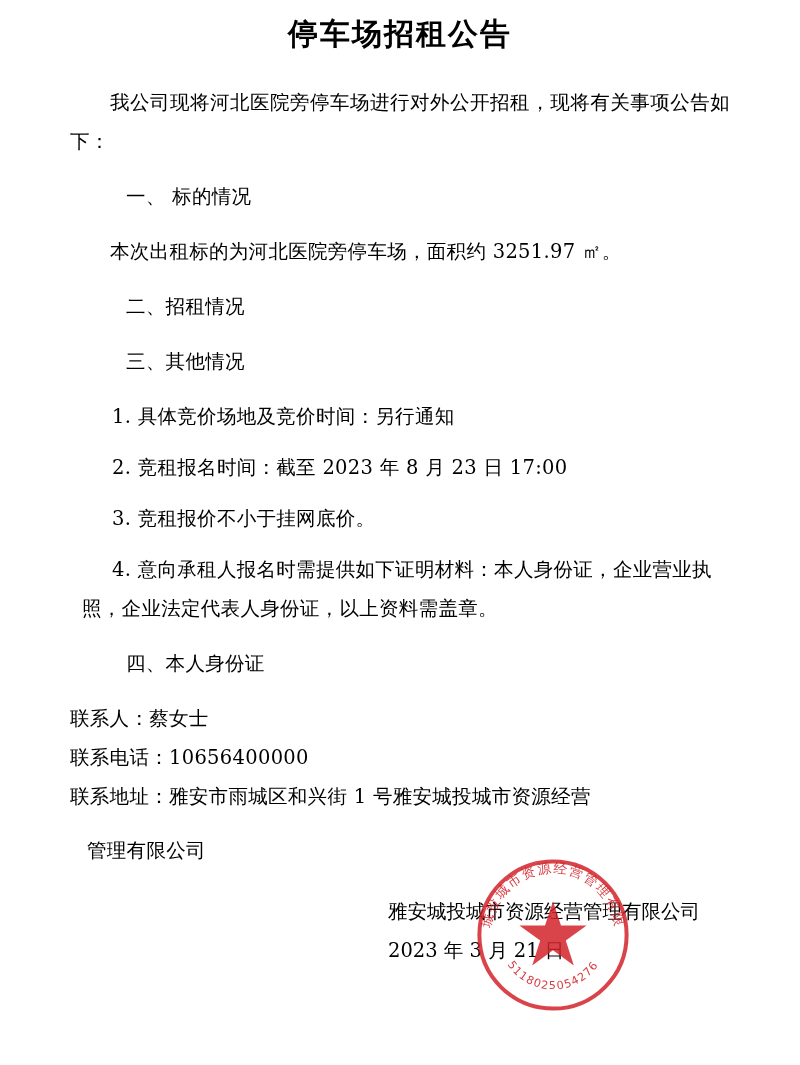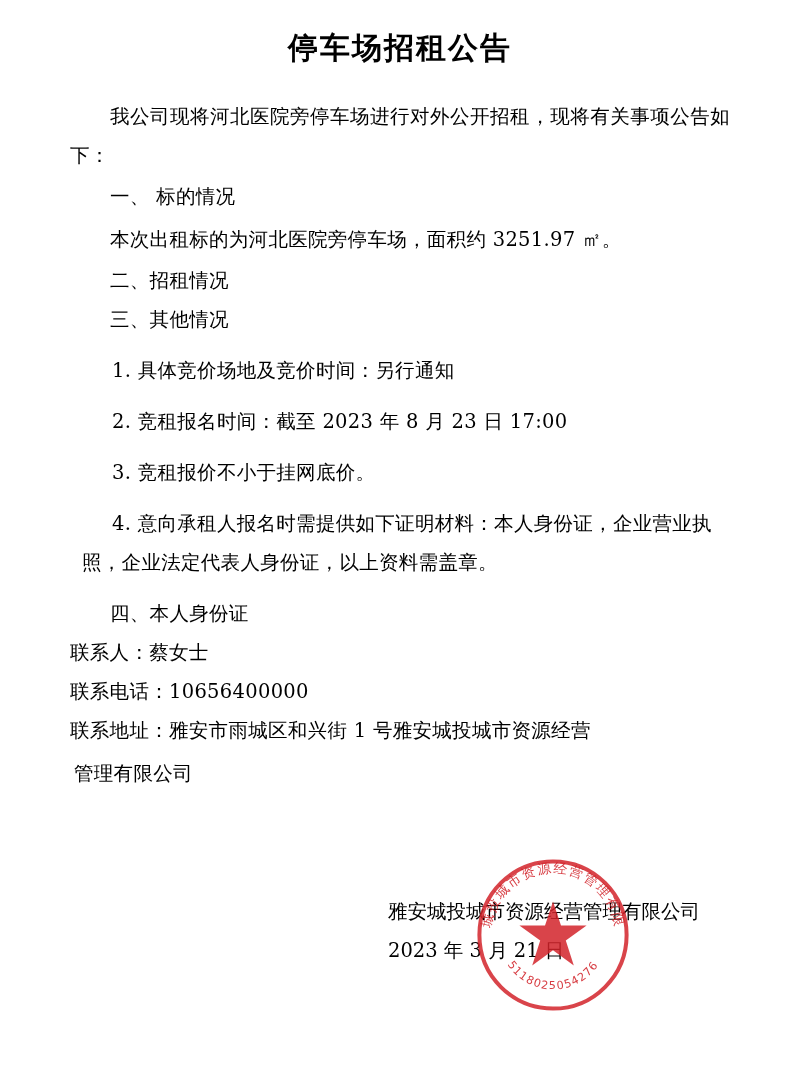--- a/index.html
+++ b/index.html
@@ -13,21 +13,21 @@
     position: relative;
     font-family: "DejaVu Serif", "Liberation Serif", serif;
     color: #000000;
     overflow: hidden;
   }
   .page {
     position: relative;
     width: 800px;
     height: 1065px;
     box-sizing: border-box;
-    padding: 18px 70px 0 70px;
+    padding: 4px 70px 0 70px;
   }
   .doc-title {
     text-align: center;
     font-size: 30px;
     font-weight: bold;
     letter-spacing: 2px;
     margin: 10px 0 28px 0;
     font-family: "DejaVu Serif", "Liberation Serif", serif;
   }
   .para {
@@ -37,42 +37,43 @@
     text-justify: inter-ideograph;
     margin: 4px 0 2px 0;
     letter-spacing: 0.3px;
   }
   .indent2 {
     text-indent: 40px;
   }
   .heading {
     font-size: 19.5px;
     line-height: 39px;
-    margin: 0;
+    margin: 16px;
     text-indent: 40px;
     letter-spacing: 0.3px;
   }
   .list-item {
     font-size: 19.5px;
     line-height: 39px;
     margin: 12px;
     text-indent: 30px;
     letter-spacing: 0.3px;
   }
   .contact-line {
     font-size: 19.5px;
     line-height: 39px;
     margin: 0;
     letter-spacing: 0.3px;
   }
   .contact-cont {
     font-size: 19.5px;
     line-height: 39px;
-    margin: 4px;
+    margin: 17px;
     letter-spacing: 0.3px;
+    font-family: Liberation Mono, monospace;
   }
   .signature-block {
     position: absolute;
     right: 100px;
     bottom: 95px;
     text-align: left;
     font-size: 19.5px;
     line-height: 39px;
     z-index: 1;
   }

